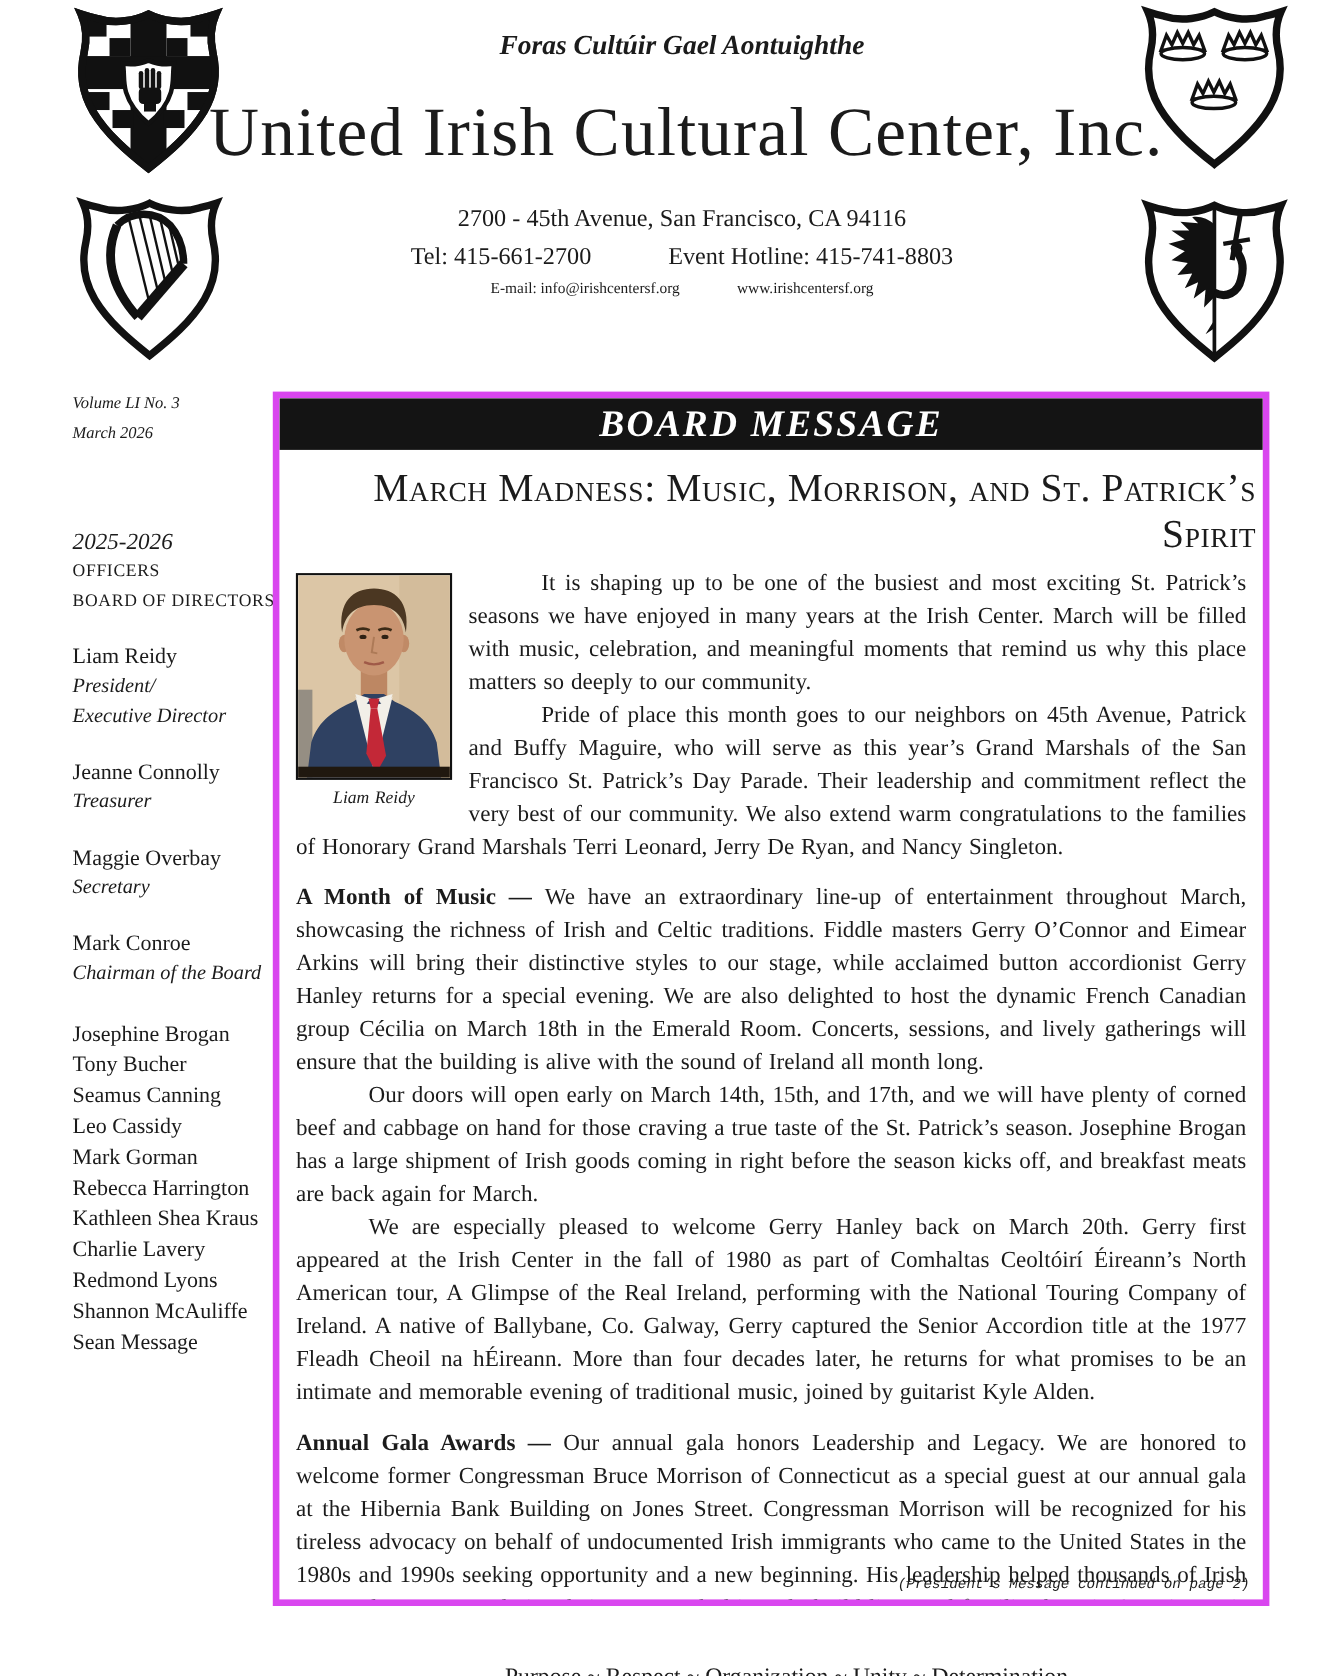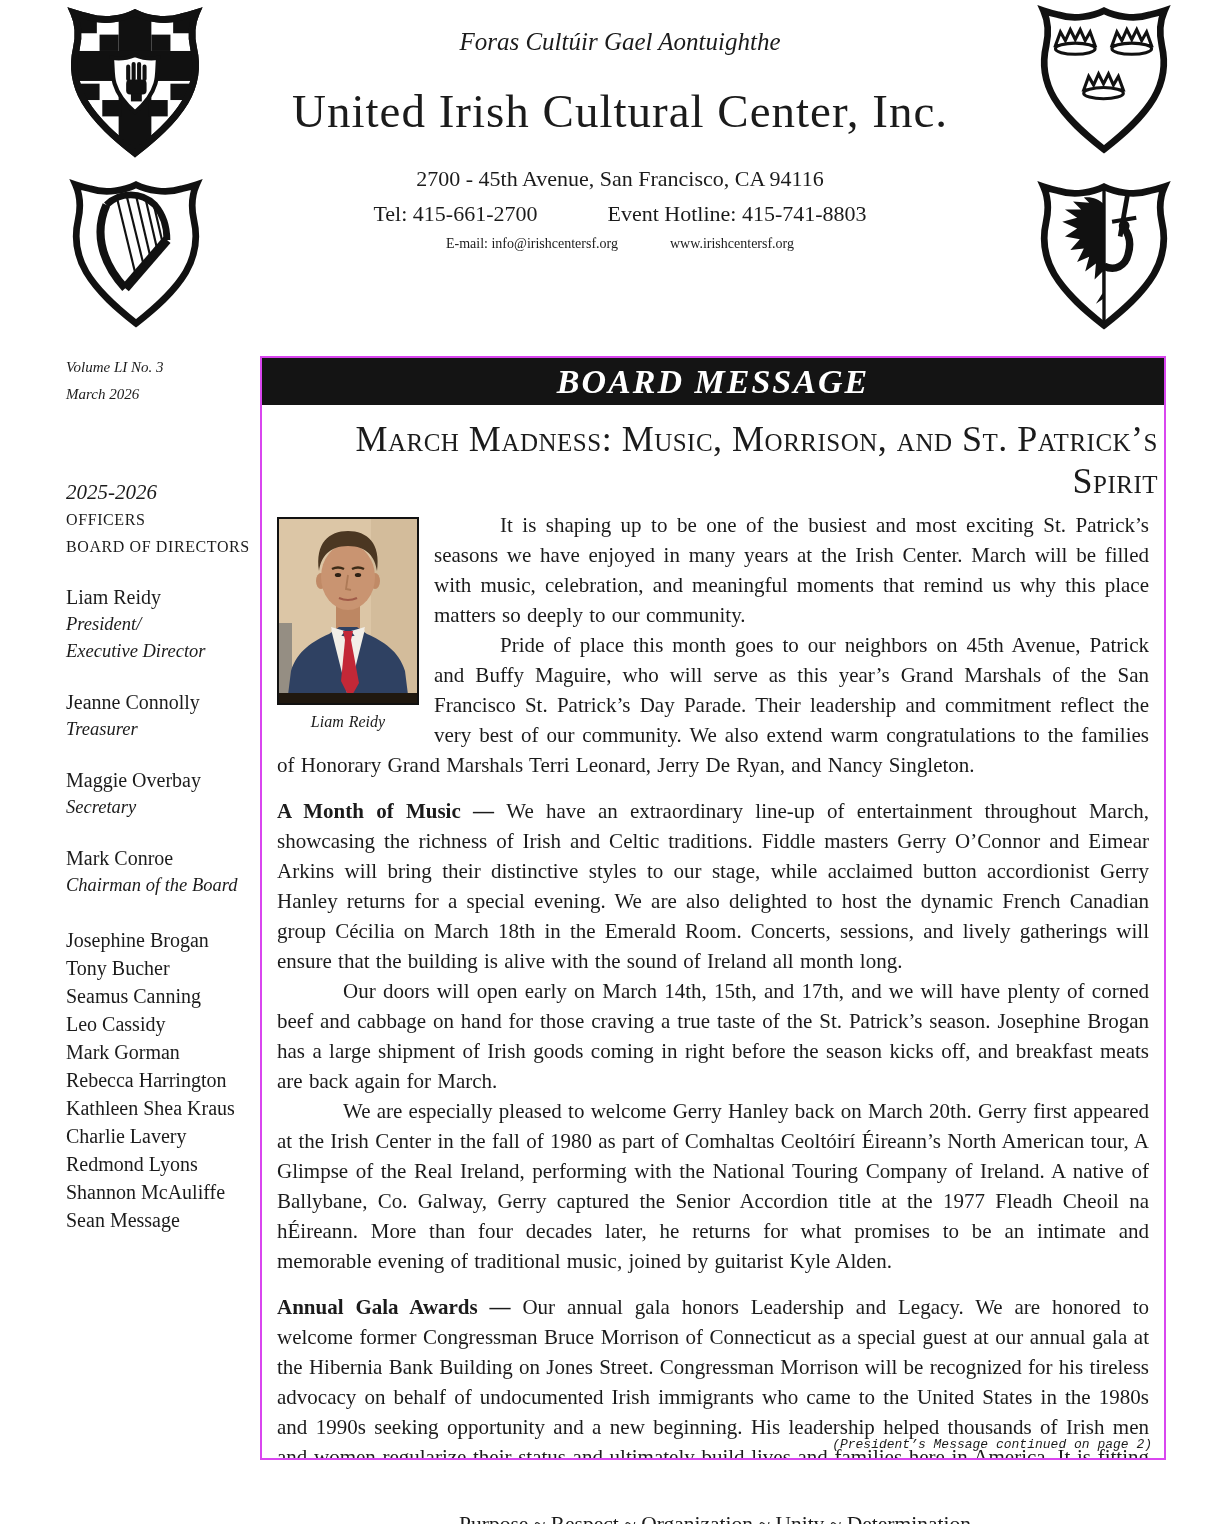--- a/index.html
+++ b/index.html
@@ -10,42 +10,42 @@
     overflow:hidden;
   }
   .crest { position:absolute; }
   .crest svg { width:100%; height:100%; display:block; }
   #crest-ulster   { left:62px;  top:6px;   width:146px; height:154px; }
   #crest-munster  { left:1030px;top:4px;   width:148px; height:152px; }
   #crest-leinster { left:66px;  top:178px; width:140px; height:152px; }
   #crest-connacht { left:1030px;top:180px; width:148px; height:152px; }
 
   .masthead { position:absolute; left:190px; top:28px; width:860px; text-align:center; }
-  .tagline  { font-style:italic; font-weight:normal; font-size:25px; }
-  .org-title{ font-size:47px; font-weight:normal; letter-spacing:1px; margin-top:28px; white-space:nowrap; }
+  .tagline  { font-style:italic; font-weight:bold; font-size:25px; }
+  .org-title{ font-size:63px; font-weight:normal; letter-spacing:1px; margin-top:28px; white-space:nowrap; }
   .addr     { font-size:22px; margin-top:28px; }
   .contact-line { font-size:22px; margin-top:9px; }
   .contact-line .tel { margin-right:70px; }
   .email-line { font-size:14px; margin-top:9px; }
   .email-line .email { margin-right:52px; }
 
   .sidebar { position:absolute; left:66px; top:354px; width:195px; }
   .vol-block { font-style:italic; font-size:15px; line-height:27px; }
   .term-block { margin-top:70px; }
   .term { font-style:italic; font-size:21px; line-height:28px; }
   .side-label { font-size:16px; letter-spacing:0.6px; line-height:27px; }
   .officer { margin-top:24px; }
   .o-name { font-size:20px; line-height:27px; }
   .o-role { font-style:italic; font-size:18.5px; line-height:27px; white-space:pre-line; }
   .directors { margin-top:27px; }
   .director { font-size:20px; line-height:28px; }
 
   .main-box {
-    position:absolute; left:260px; top:356px; width:906px; height:1104px;
-    border:2px solid #d946ef; box-sizing:border-box; overflow:hidden;
+    position:absolute; left:248px; top:356px; width:906px; height:1104px;
+    border:6px solid #d946ef; box-sizing:border-box; overflow:hidden;
   }
   .banner {
     background:#141414; color:#ffffff; text-align:center;
     font-size:34px; font-weight:bold; font-style:italic;
     letter-spacing:2px; line-height:47px; height:47px;
   }
   .headline {
     text-align:right; font-variant:small-caps; font-size:36px;
     margin:13px 6px 8px; font-weight:normal; letter-spacing:0.5px;
   }

